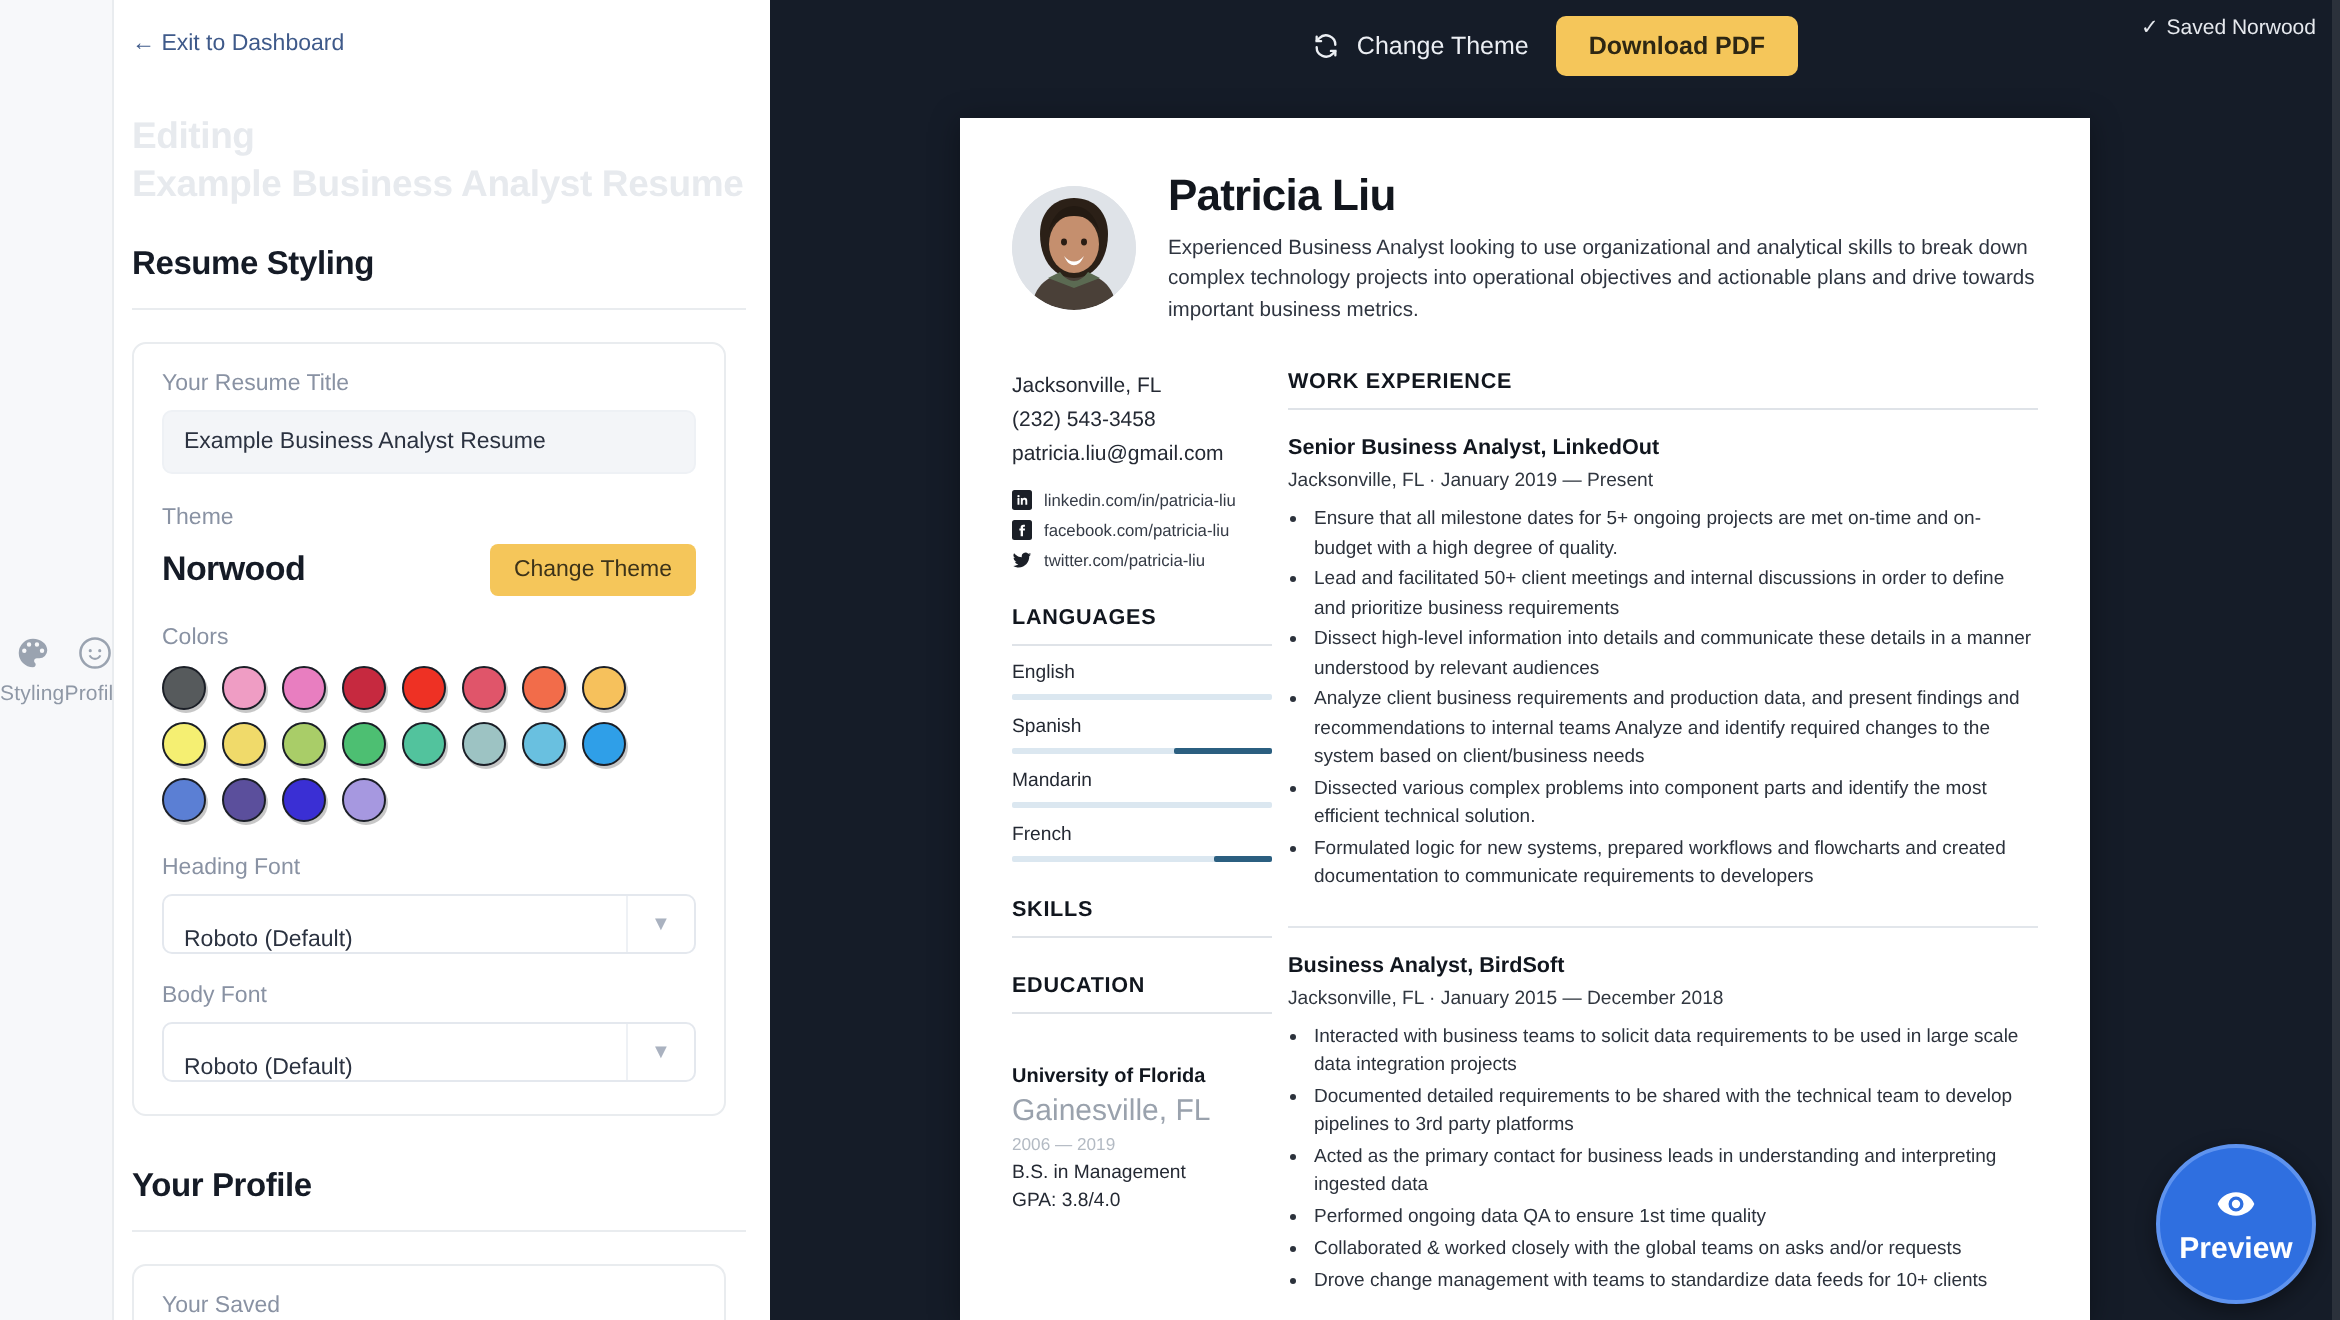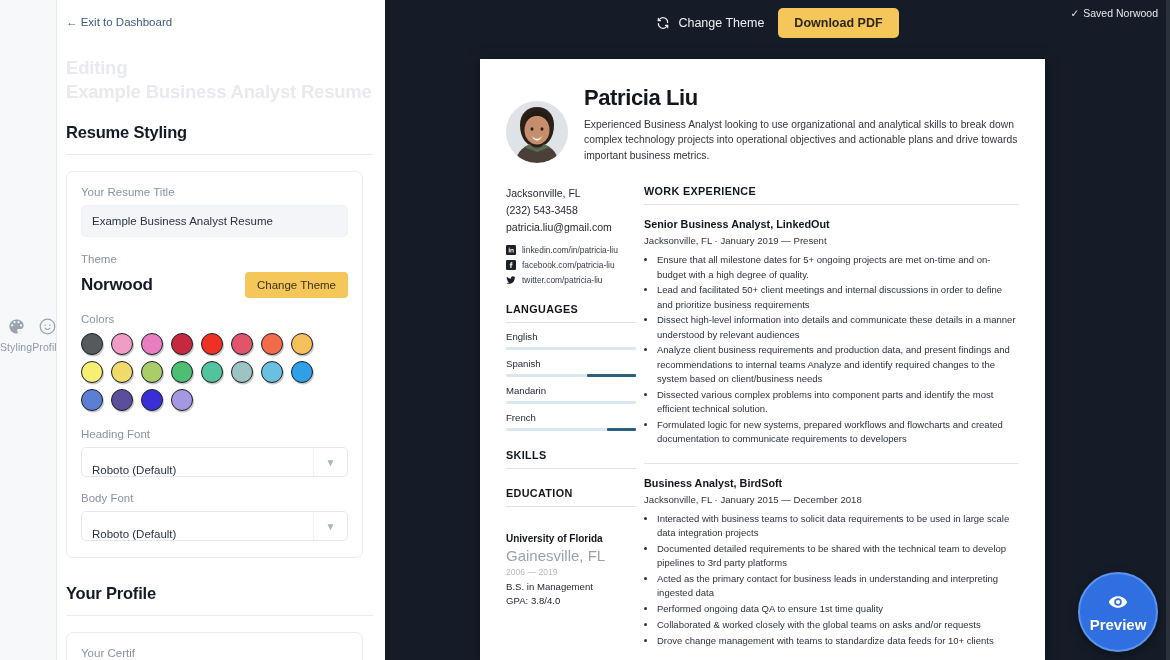--- a/index.html
+++ b/index.html
@@ -118,21 +118,21 @@
   }
 
   
   .paper {
     position: absolute; left: 95px; top: 59px;
     width: 565px; background: #ffffff;
     min-height: 601px;
     padding: 26px 26px 0 26px;
     box-shadow: 0 2px 14px rgba(0,0,0,.35);
   }
-  .r-head { display: flex; gap: 16px; align-items: flex-end; }
+  .r-head { display: flex; gap: 16px; align-items: center; }
   .avatar {
     width: 62px; height: 62px; border-radius: 50%; flex: 0 0 62px;
     overflow: hidden; position: relative; background: #e3e6ea;
   }
   .r-name { font-size: 22px; font-weight: 700; color: #12161d; letter-spacing: -.4px; }
   .r-summary { font-size: 10.3px; color: #2f3540; line-height: 1.5; margin-top: 6px; }
 
   .r-body { display: flex; gap: 8px; margin-top: 22px; }
   .r-left { width: 130px; flex: 0 0 130px; }
   .r-right { flex: 1; }
@@ -323,21 +323,21 @@
         <div class="select-box">
           <span>Roboto (Default)</span>
           <span class="select-caret">▼</span>
         </div>
       </div>
 
       <div class="sec-title" style="margin-top:26px;">Your Profile</div>
       <div class="hr-line"></div>
 
       <div class="card">
-        <div class="field-label">Your Certif</div>
+        <div class="field-label">Your Saved</div>
 
       </div>
     </div>
   </div>
 
   <div class="preview">
     <div class="topbar">
       <div class="saved">
         <span>✓</span>
         <span>Saved Norwood</span>

